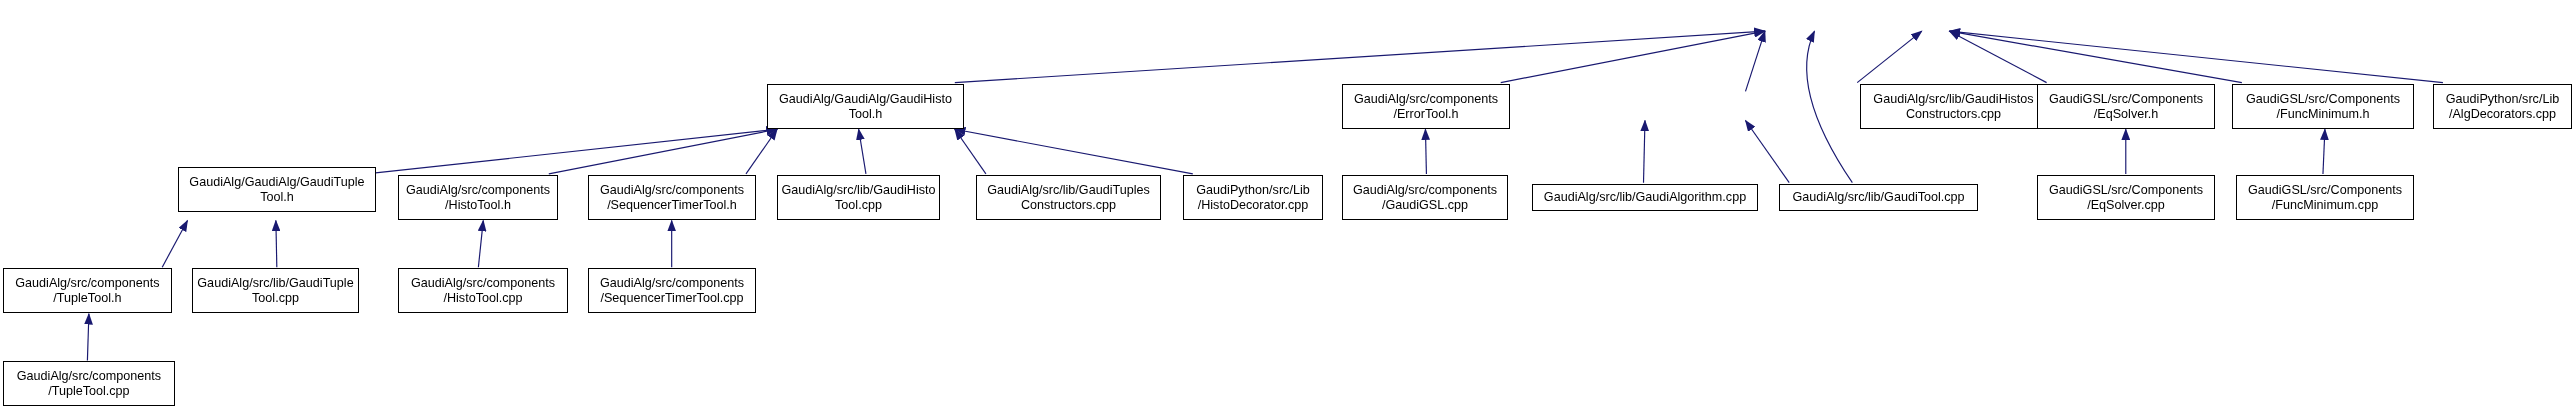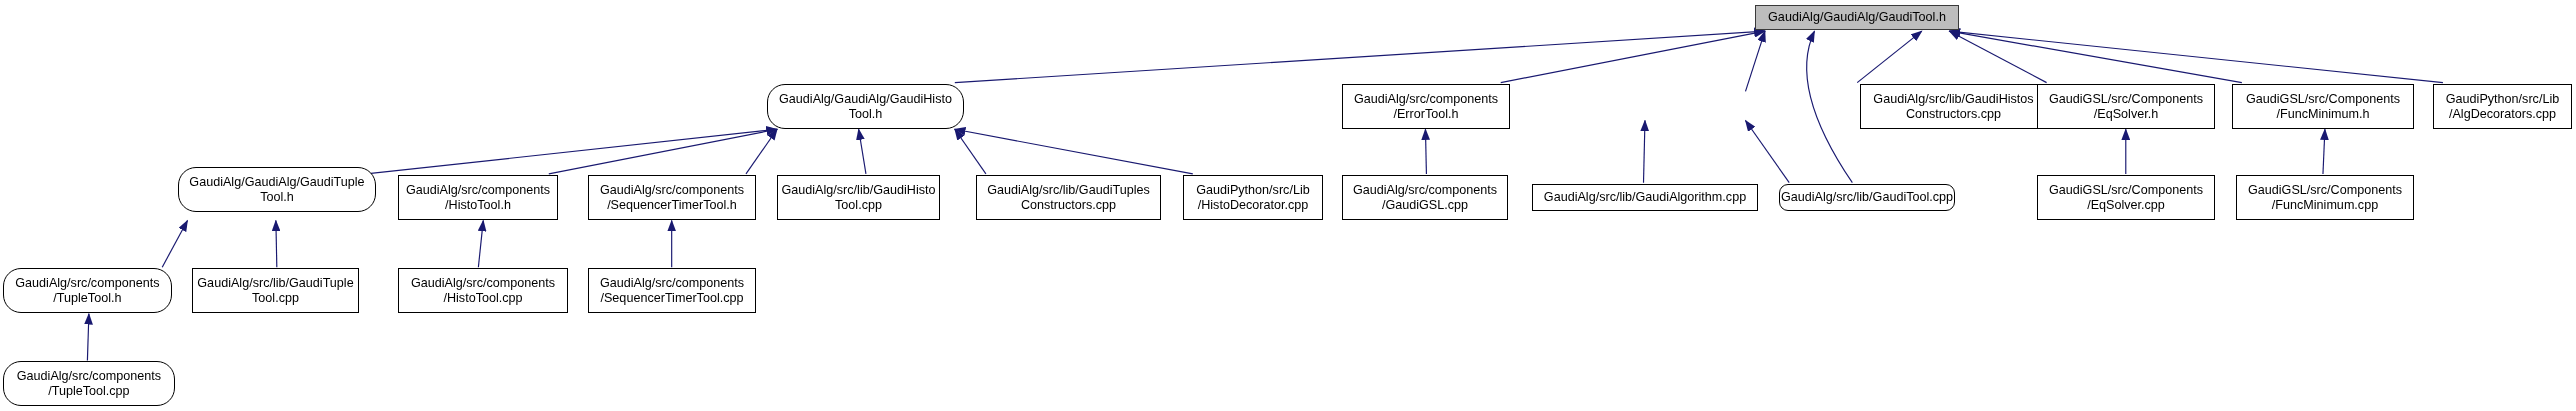--- a/index.html
+++ b/index.html
@@ -31,21 +31,20 @@
     flex-direction: column;
     align-items: center;
     justify-content: center;
     text-align: center;
     white-space: nowrap;
     z-index: 2;
     cursor: pointer;
   }
   .graph-node.bold {
     border-width: 1.9px;
-    border-radius: 18px;
   }
   .graph-node.root {
     background: #bdbdbd;
     border: 1.9px solid #3a3a3a;
     font-size: 12.6px;
   }
   .graph-node .label-line {
     pointer-events: none;
   }
 </style>
@@ -77,23 +76,20 @@
       <path d="M 1692 188 L 1693.5 124" fill="none" stroke="#191970" stroke-width="1.2" marker-end="url(#arrowhead)"></path>
       <path d="M 1842 188 L 1797 124" fill="none" stroke="#191970" stroke-width="1.2" marker-end="url(#arrowhead)"></path>
       <path d="M 2188.5 179 L 2188.5 133" fill="none" stroke="#191970" stroke-width="1.2" marker-end="url(#arrowhead)"></path>
       <path d="M 2391.5 179 L 2393.5 133" fill="none" stroke="#191970" stroke-width="1.2" marker-end="url(#arrowhead)"></path>
       <path d="M 167 275 L 193 227" fill="none" stroke="#191970" stroke-width="1.2" marker-end="url(#arrowhead)"></path>
       <path d="M 285 275 L 284 227" fill="none" stroke="#191970" stroke-width="1.2" marker-end="url(#arrowhead)"></path>
       <path d="M 492.5 275 L 497.5 227" fill="none" stroke="#191970" stroke-width="1.2" marker-end="url(#arrowhead)"></path>
       <path d="M 691.5 275 L 691.5 227" fill="none" stroke="#191970" stroke-width="1.2" marker-end="url(#arrowhead)"></path>
       <path d="M 90 371 L 91.5 323" fill="none" stroke="#191970" stroke-width="1.2" marker-end="url(#arrowhead)"></path>
     </svg>
-<div class="graph-node root" title="GaudiAlg/GaudiAlg/GaudiTool.h" style="left: 1755px; top: 4.9px; width: 204px; height: 25px;">
-      <div class="label-line">GaudiAlg/GaudiAlg/GaudiTool.h</div>
-    </div>
     <div class="graph-node bold" title="GaudiAlg/GaudiAlg/GaudiHistoTool.h" style="left: 767px; top: 84px; width: 197px; height: 45px;">
       <div class="label-line">GaudiAlg/GaudiAlg/GaudiHisto</div>
       <div class="label-line">Tool.h</div>
     </div>
     <div class="graph-node" title="GaudiAlg/src/components/ErrorTool.h" style="left: 1342px; top: 84px; width: 168px; height: 45px;">
       <div class="label-line">GaudiAlg/src/components</div>
       <div class="label-line">/ErrorTool.h</div>
     </div>
     <div class="graph-node" title="GaudiAlg/src/lib/GaudiHistosConstructors.cpp" style="left: 1828px; top: 84px; width: 187px; height: 45px; margin-left: 32px;">
       <div class="label-line">GaudiAlg/src/lib/GaudiHistos</div>
@@ -135,21 +131,21 @@
       <div class="label-line">GaudiPython/src/Lib</div>
       <div class="label-line">/HistoDecorator.cpp</div>
     </div>
     <div class="graph-node" title="GaudiAlg/src/components/ErrorTool.cpp" style="left: 1342px; top: 175px; width: 166px; height: 45px;">
       <div class="label-line">GaudiAlg/src/components</div>
       <div class="label-line">/GaudiGSL.cpp</div>
     </div>
     <div class="graph-node" title="GaudiAlg/src/lib/GaudiAlgorithm.cpp" style="left: 1532px; top: 184px; width: 226px; height: 27px;">
       <div class="label-line">GaudiAlg/src/lib/GaudiAlgorithm.cpp</div>
     </div>
-    <div class="graph-node" title="GaudiAlg/src/lib/GaudiTool.cpp" style="left: 1779px; top: 184px; width: 176px; height: 27px; border-radius: 9px;">
+    <div class="graph-node" title="GaudiAlg/src/lib/GaudiTool.cpp" style="left: 1779px; top: 184px; width: 199px; height: 27px;">
       <div class="label-line">GaudiAlg/src/lib/GaudiTool.cpp</div>
     </div>
     <div class="graph-node" title="GaudiGSL/src/Components/EqSolver.cpp" style="left: 2037px; top: 175px; width: 178px; height: 45px;">
       <div class="label-line">GaudiGSL/src/Components</div>
       <div class="label-line">/EqSolver.cpp</div>
     </div>
     <div class="graph-node" title="GaudiGSL/src/Components/FuncMinimum.cpp" style="left: 2236px; top: 175px; width: 178px; height: 45px;">
       <div class="label-line">GaudiGSL/src/Components</div>
       <div class="label-line">/FuncMinimum.cpp</div>
     </div>

